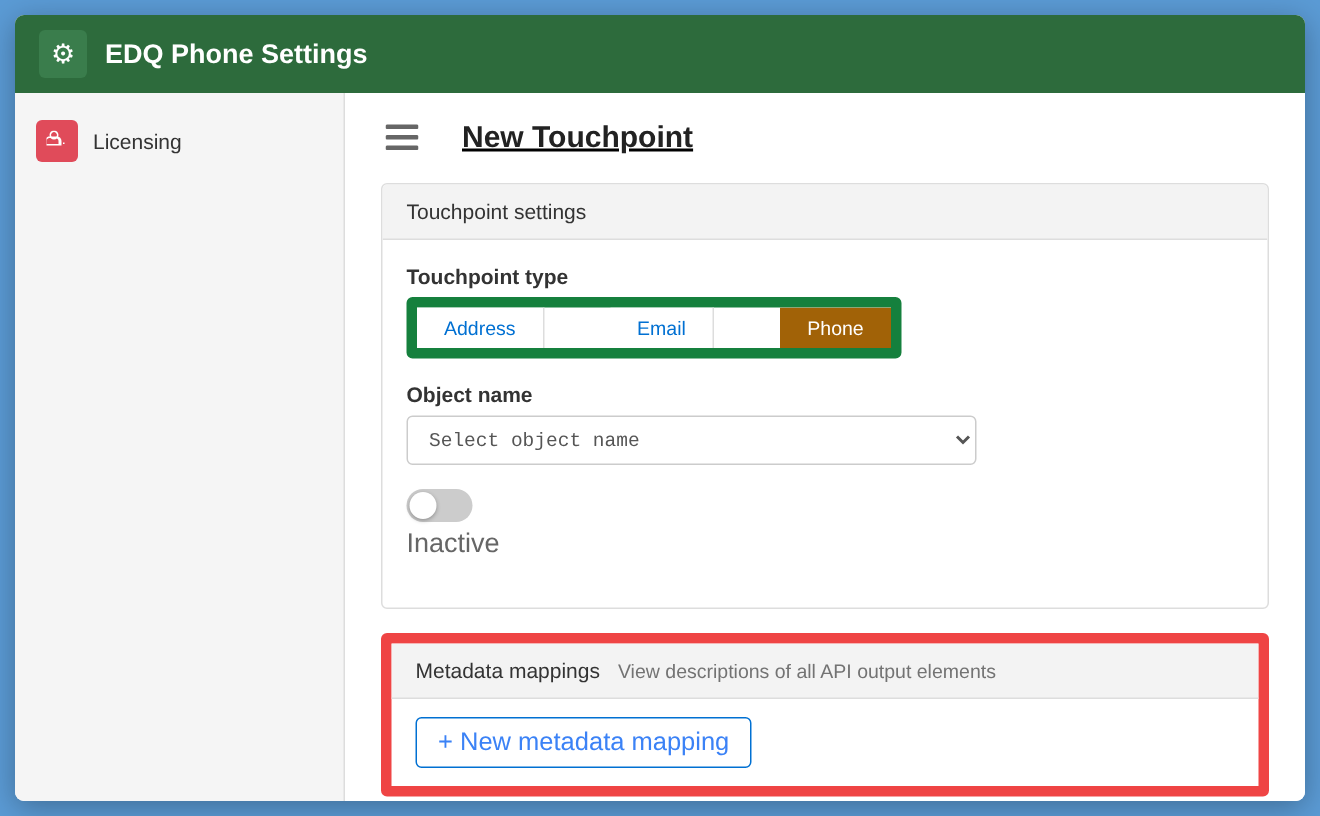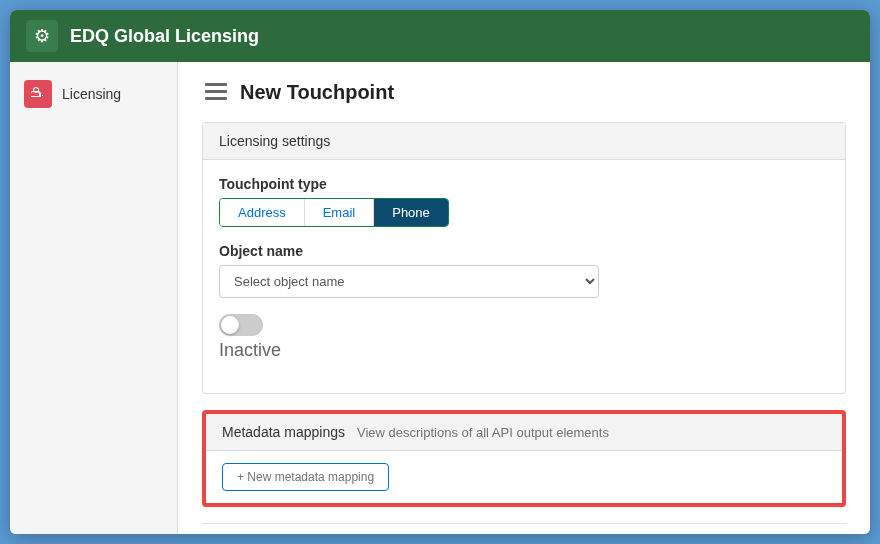--- a/index.html
+++ b/index.html
@@ -50,21 +50,21 @@
       color: #fff;
     }
     
     .main-body {
       display: flex;
       flex: 1;
       overflow: hidden;
     }
     
     .sidebar {
-      width: 168px;
+      width: 220px;
       background: #f5f5f5;
       border-right: 1px solid #ddd;
       flex-shrink: 0;
       padding: 8px 0;
     }
     .sidebar-item {
       display: flex;
       align-items: center;
       gap: 10px;
       padding: 10px 14px;
@@ -96,22 +96,23 @@
     
     .content {
       flex: 1;
       padding: 16px 24px;
       overflow-y: auto;
       background: #fff;
     }
     .content-header {
       display: flex;
       align-items: center;
-      gap: 10px;
+      gap: 26px;
       margin-bottom: 16px;
+      text-decoration: underline;
     }
     .content-header-icon {
       width: 28px;
       height: 28px;
       display: flex;
       align-items: center;
       justify-content: center;
       color: #666;
       font-size: 18px;
     }
@@ -146,52 +147,54 @@
     .form-label {
       font-size: 14px;
       font-weight: 600;
       color: #333;
       margin-bottom: 6px;
       display: block;
     }
     
     .btn-group {
       display: flex;
-      border: 1px solid #15803d;
+      border: 7px solid #15803d;
       border-radius: 4px;
       overflow: hidden;
       width: fit-content;
+      gap: 44px;
     }
     .btn-group-item {
       padding: 6px 18px;
       font-size: 13px;
       cursor: pointer;
       border: none;
       background: #fff;
       color: #0070d2;
       border-right: 1px solid #ddd;
     }
     .btn-group-item:last-child {
       border-right: none;
     }
     .btn-group-item.active {
-      background: #0c4a6e;
+      background: #a16207;
       color: #fff;
     }
     
     .form-select {
       width: 380px;
       padding: 7px 10px;
       border: 1px solid #ccc;
       border-radius: 4px;
       font-size: 13px;
       color: #555;
       background: #fff;
       appearance: auto;
       cursor: pointer;
+      font-family: Liberation Mono, monospace;
     }
     
     .toggle-wrapper {
       display: flex;
       flex-direction: column;
       gap: 4px;
     }
     .toggle-container {
       position: relative;
       width: 44px;
@@ -213,21 +216,21 @@
       top: 2px;
       left: 2px;
       box-shadow: 0 1px 3px rgba(0,0,0,0.3);
     }
     .toggle-label {
       font-size: 18px;
       color: #666;
     }
     
     .metadata-section {
-      border: 4px solid #ef4444;
+      border: 7px solid #ef4444;
       border-radius: 4px;
       overflow: hidden;
       margin-bottom: 16px;
     }
     .metadata-header {
       background: #f3f3f3;
       padding: 10px 16px;
       display: flex;
       align-items: center;
       gap: 12px;
@@ -247,42 +250,42 @@
     .metadata-body {
       padding: 12px 16px;
     }
     .btn-add-mapping {
       display: flex;
       align-items: center;
       gap: 6px;
       padding: 6px 14px;
       border: 1px solid #0070d2;
       background: #fff;
-      color: #737373;
-      border-radius: 4px;
-      font-size: 12px;
+      color: #3b82f6;
+      border-radius: 4px;
+      font-size: 17px;
       cursor: pointer;
     }
     
     .divider {
       border: none;
       border-top: 1px solid #e0e0e0;
       margin: 12px 0;
     }
   </style>
 </head>
 <body>
 
 <div class="app-window">
 
   <div class="header">
     <div class="header-icon">
       <span>⚙</span>
     </div>
-    <span class="header-title">EDQ Global Licensing</span>
+    <span class="header-title">EDQ Phone Settings</span>
   </div>
 
   <div class="main-body">
 
     <div class="sidebar">
       <div class="sidebar-item">
         <div class="sidebar-item-icon licensing-icon-bg">
           <svg width="14" height="14" viewBox="0 0 14 14" fill="white">
             <path d="M5 0C3.3 0 2 1.3 2 3s1.3 3 3 3 3-1.3 3-3-1.3-3-3-3zm0 5C4.1 5 3 3.9 3 3s1.1-2 2-2 2 1.1 2 2-1.1 2-2 2zM11 8h-1V7c0-1.7-1.3-3-3-3H2C.3 4 -1 5.3-1 7v3h11V8h1v1h1V8h-1zm-2 1H0V7c0-1.1.9-2 2-2h4c1.1 0 2 .9 2 2v2z"></path>
           </svg>
@@ -298,21 +301,21 @@
             <rect x="0" y="2" width="22" height="3" rx="1"></rect>
             <rect x="0" y="9" width="22" height="3" rx="1"></rect>
             <rect x="0" y="16" width="22" height="3" rx="1"></rect>
           </svg>
         </div>
         <span class="content-title">New Touchpoint</span>
       </div>
 
       <div class="settings-card">
         <div class="settings-card-header">
-          <span>Licensing settings</span>
+          <span>Touchpoint settings</span>
         </div>
         <div class="settings-card-body">
 
           <div class="form-group">
             <label class="form-label">Touchpoint type</label>
             <div class="btn-group">
               <button class="btn-group-item">Address</button>
               <button class="btn-group-item">Email</button>
               <button class="btn-group-item active">Phone</button>
             </div>

